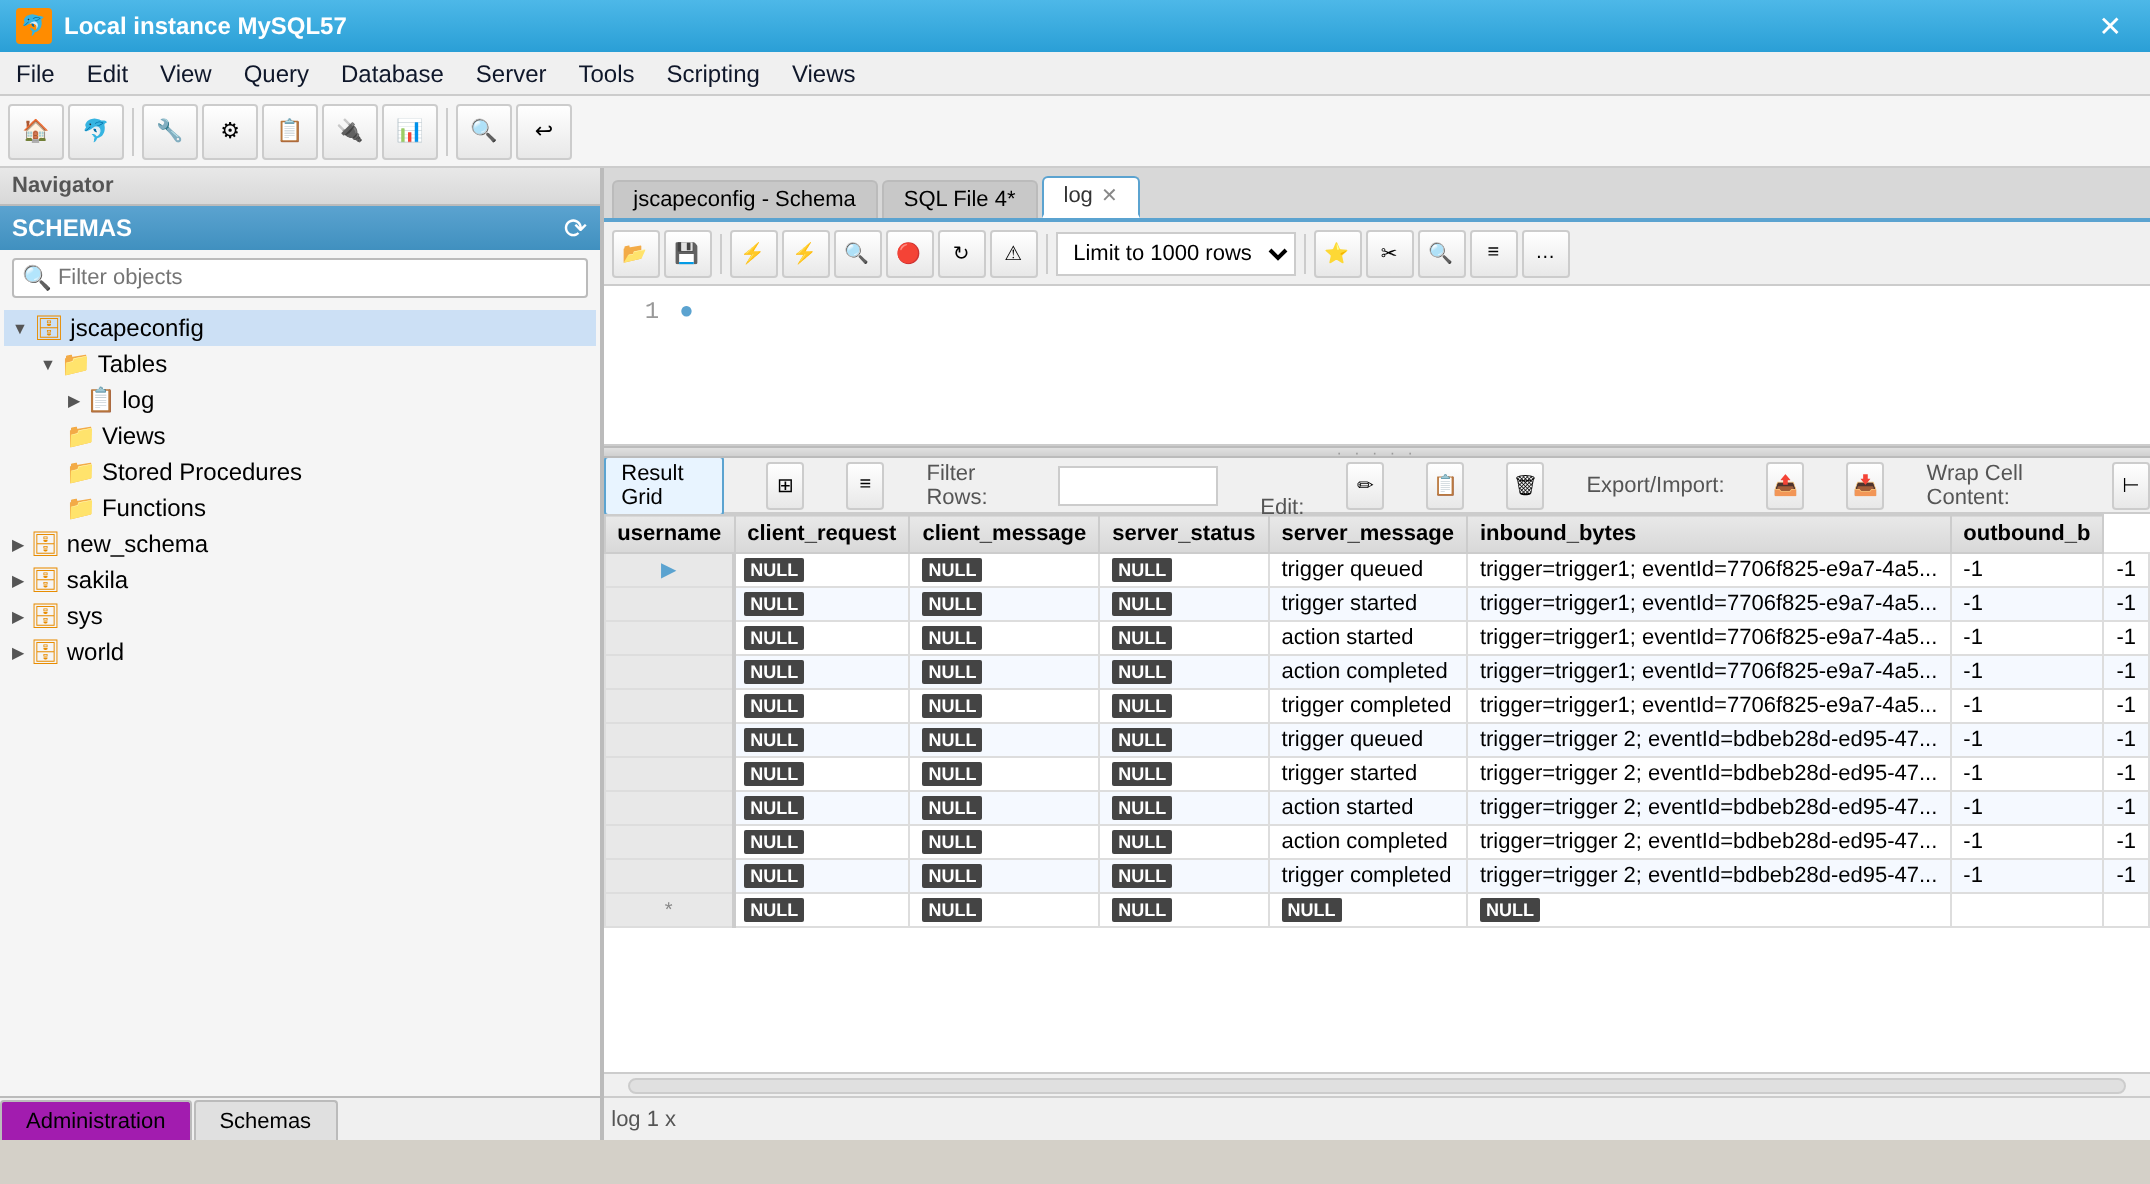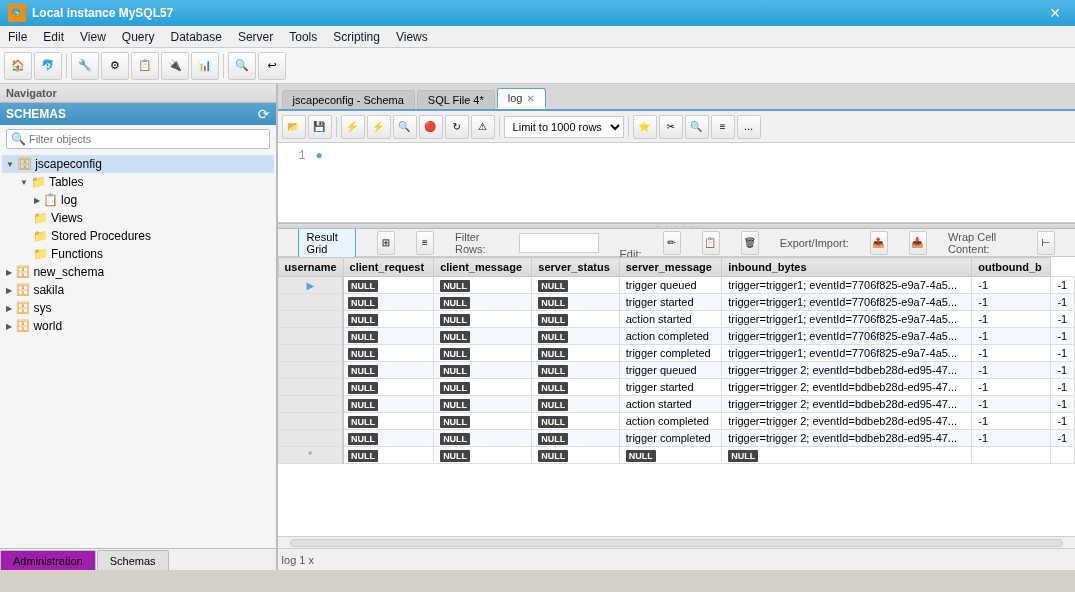--- a/index.html
+++ b/index.html
@@ -56,21 +56,21 @@
     .line-dot { color: #5ba3d0; margin-right: 6px; }
     .sql-keyword { color: #0000cc; font-weight: bold; }
     .sql-text { color: #333; }
 
     
     .splitter-h { height: 6px; background: linear-gradient(to bottom, #e0e0e0, #d0d0d0); border-top: 1px solid #bbb; border-bottom: 1px solid #bbb; cursor: row-resize; display: flex; align-items: center; justify-content: center; }
     .splitter-dots { color: #999; font-size: 8px; letter-spacing: 2px; }
 
     
     .result-area { flex: 1; display: flex; flex-direction: column; overflow: hidden; }
-    .result-toolbar { background: #f0f0f0; border-bottom: 1px solid #ccc; padding: 2px 20px; display: flex; align-items: center; gap: 21px; height: 28px; flex-shrink: 0; }
+    .result-toolbar { background: #f0f0f0; border-bottom: 1px solid #ccc; padding: 2px 0; display: flex; align-items: center; gap: 21px; height: 28px; flex-shrink: 0; }
     .result-tab { padding: 2px 8px; background: white; border: 1px solid #5ba3d0; font-size: 11px; cursor: pointer; border-radius: 2px; }
     .result-tab.active { background: #e8f4ff; }
     .filter-rows-label { font-size: 11px; color: #555; }
     .filter-rows-input { border: 1px solid #ccc; padding: 1px 4px; font-size: 11px; width: 80px; height: 20px; }
 
     
     .data-table-wrapper { flex: 1; overflow: auto; background: white; }
     .data-table { border-collapse: collapse; font-size: 11px; width: 100%; }
     .data-table th { background: linear-gradient(to bottom, #e8e8e8, #d8d8d8); border: 1px solid #ccc; padding: 3px 6px; text-align: left; font-weight: bold; white-space: nowrap; position: sticky; top: 0; z-index: 1; }
     .data-table td { border: 1px solid #ddd; padding: 2px 6px; white-space: nowrap; }

